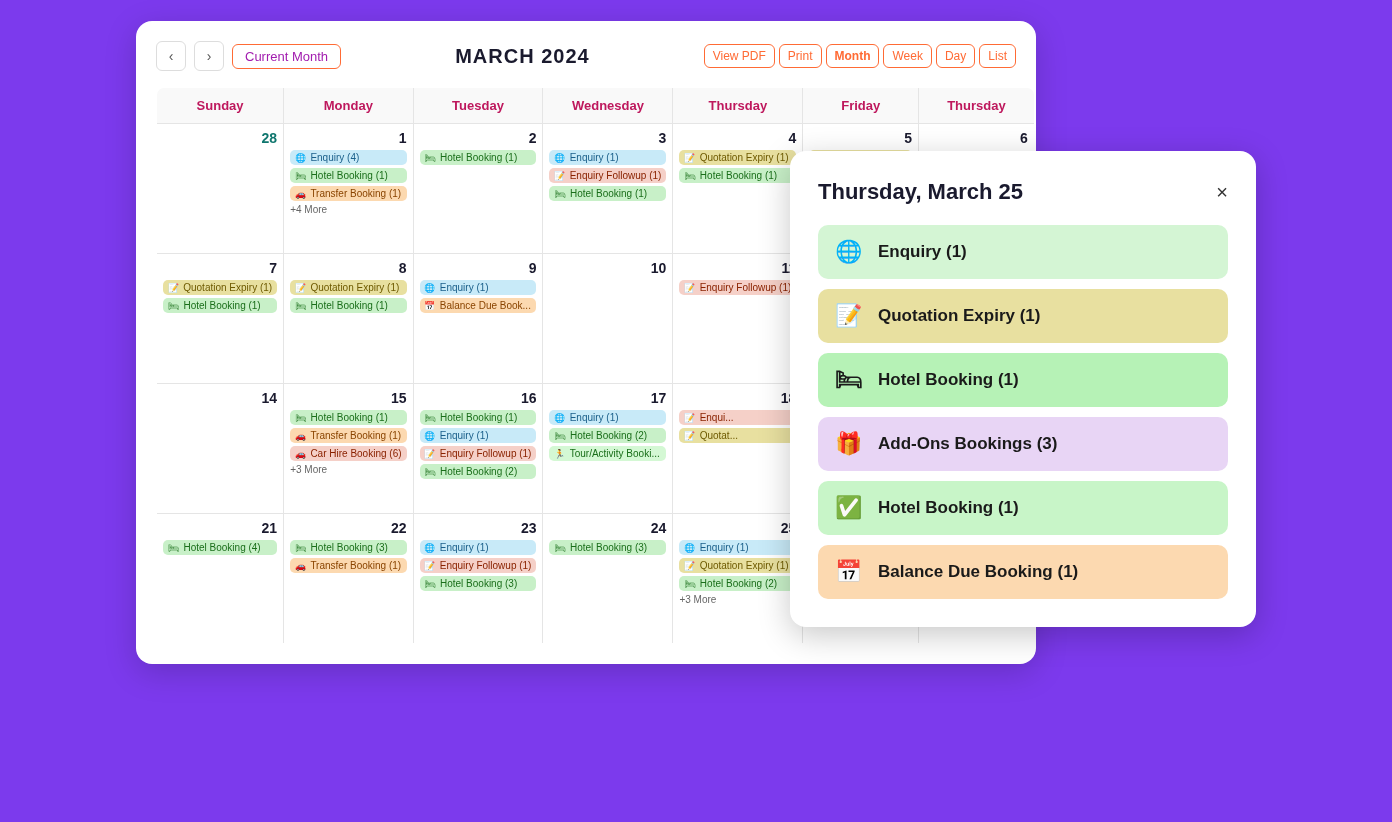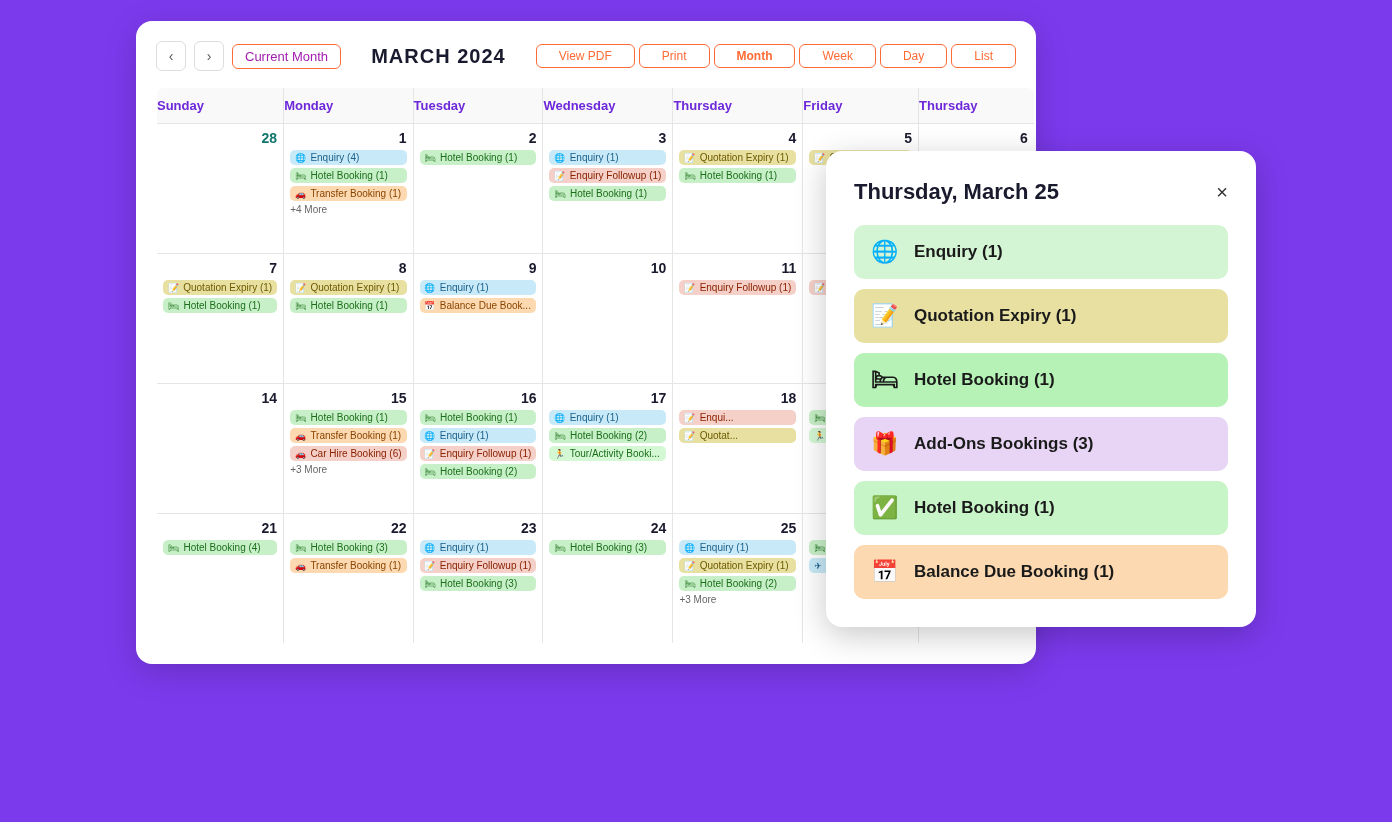--- a/index.html
+++ b/index.html
@@ -28,21 +28,21 @@
       width: 900px;
       position: relative;
       z-index: 1;
     }
 
     
     .detail-card {
       position: absolute;
       top: 130px;
       right: 0;
-      width: 430px;
+      width: 466px;
       background: #fff;
       border-radius: 16px;
       box-shadow: 0 8px 32px rgba(0,0,0,0.22);
       padding: 28px 28px 28px 28px;
       z-index: 10;
     }
 
     .detail-header {
       display: flex;
       align-items: center;
@@ -143,21 +143,21 @@
     .cal-view-btns {
       display: flex;
       gap: 4px;
     }
 
     .view-btn {
       border: 1.5px solid #ff6b35;
       background: #fff;
       color: #ff6b35;
       border-radius: 6px;
-      padding: 4px 22px;
+      padding: 4px 8px;
       font-size: 12px;
       cursor: pointer;
       font-weight: 500;
     }
 
     .view-btn.active {
       background: transparent;
       font-weight: 600;
     }
 
@@ -166,24 +166,24 @@
       width: 100%;
       border-collapse: collapse;
       border: 1px solid #e5e5e5;
       border-radius: 8px;
       overflow: hidden;
     }
 
     .cal-grid th {
       background: #f9f9f9;
       padding: 10px 0;
-      text-align: left;
+      text-align: center;
       font-size: 13px;
       font-weight: 600;
-      color: #6d28d9;
+      color: #be185d;
       border: 1px solid #e5e5e5;
     }
 
     .cal-grid td {
       vertical-align: top;
       padding: 6px;
       border: 1px solid #e5e5e5;
       width: 128px;
       min-height: 110px;
       height: 130px;

